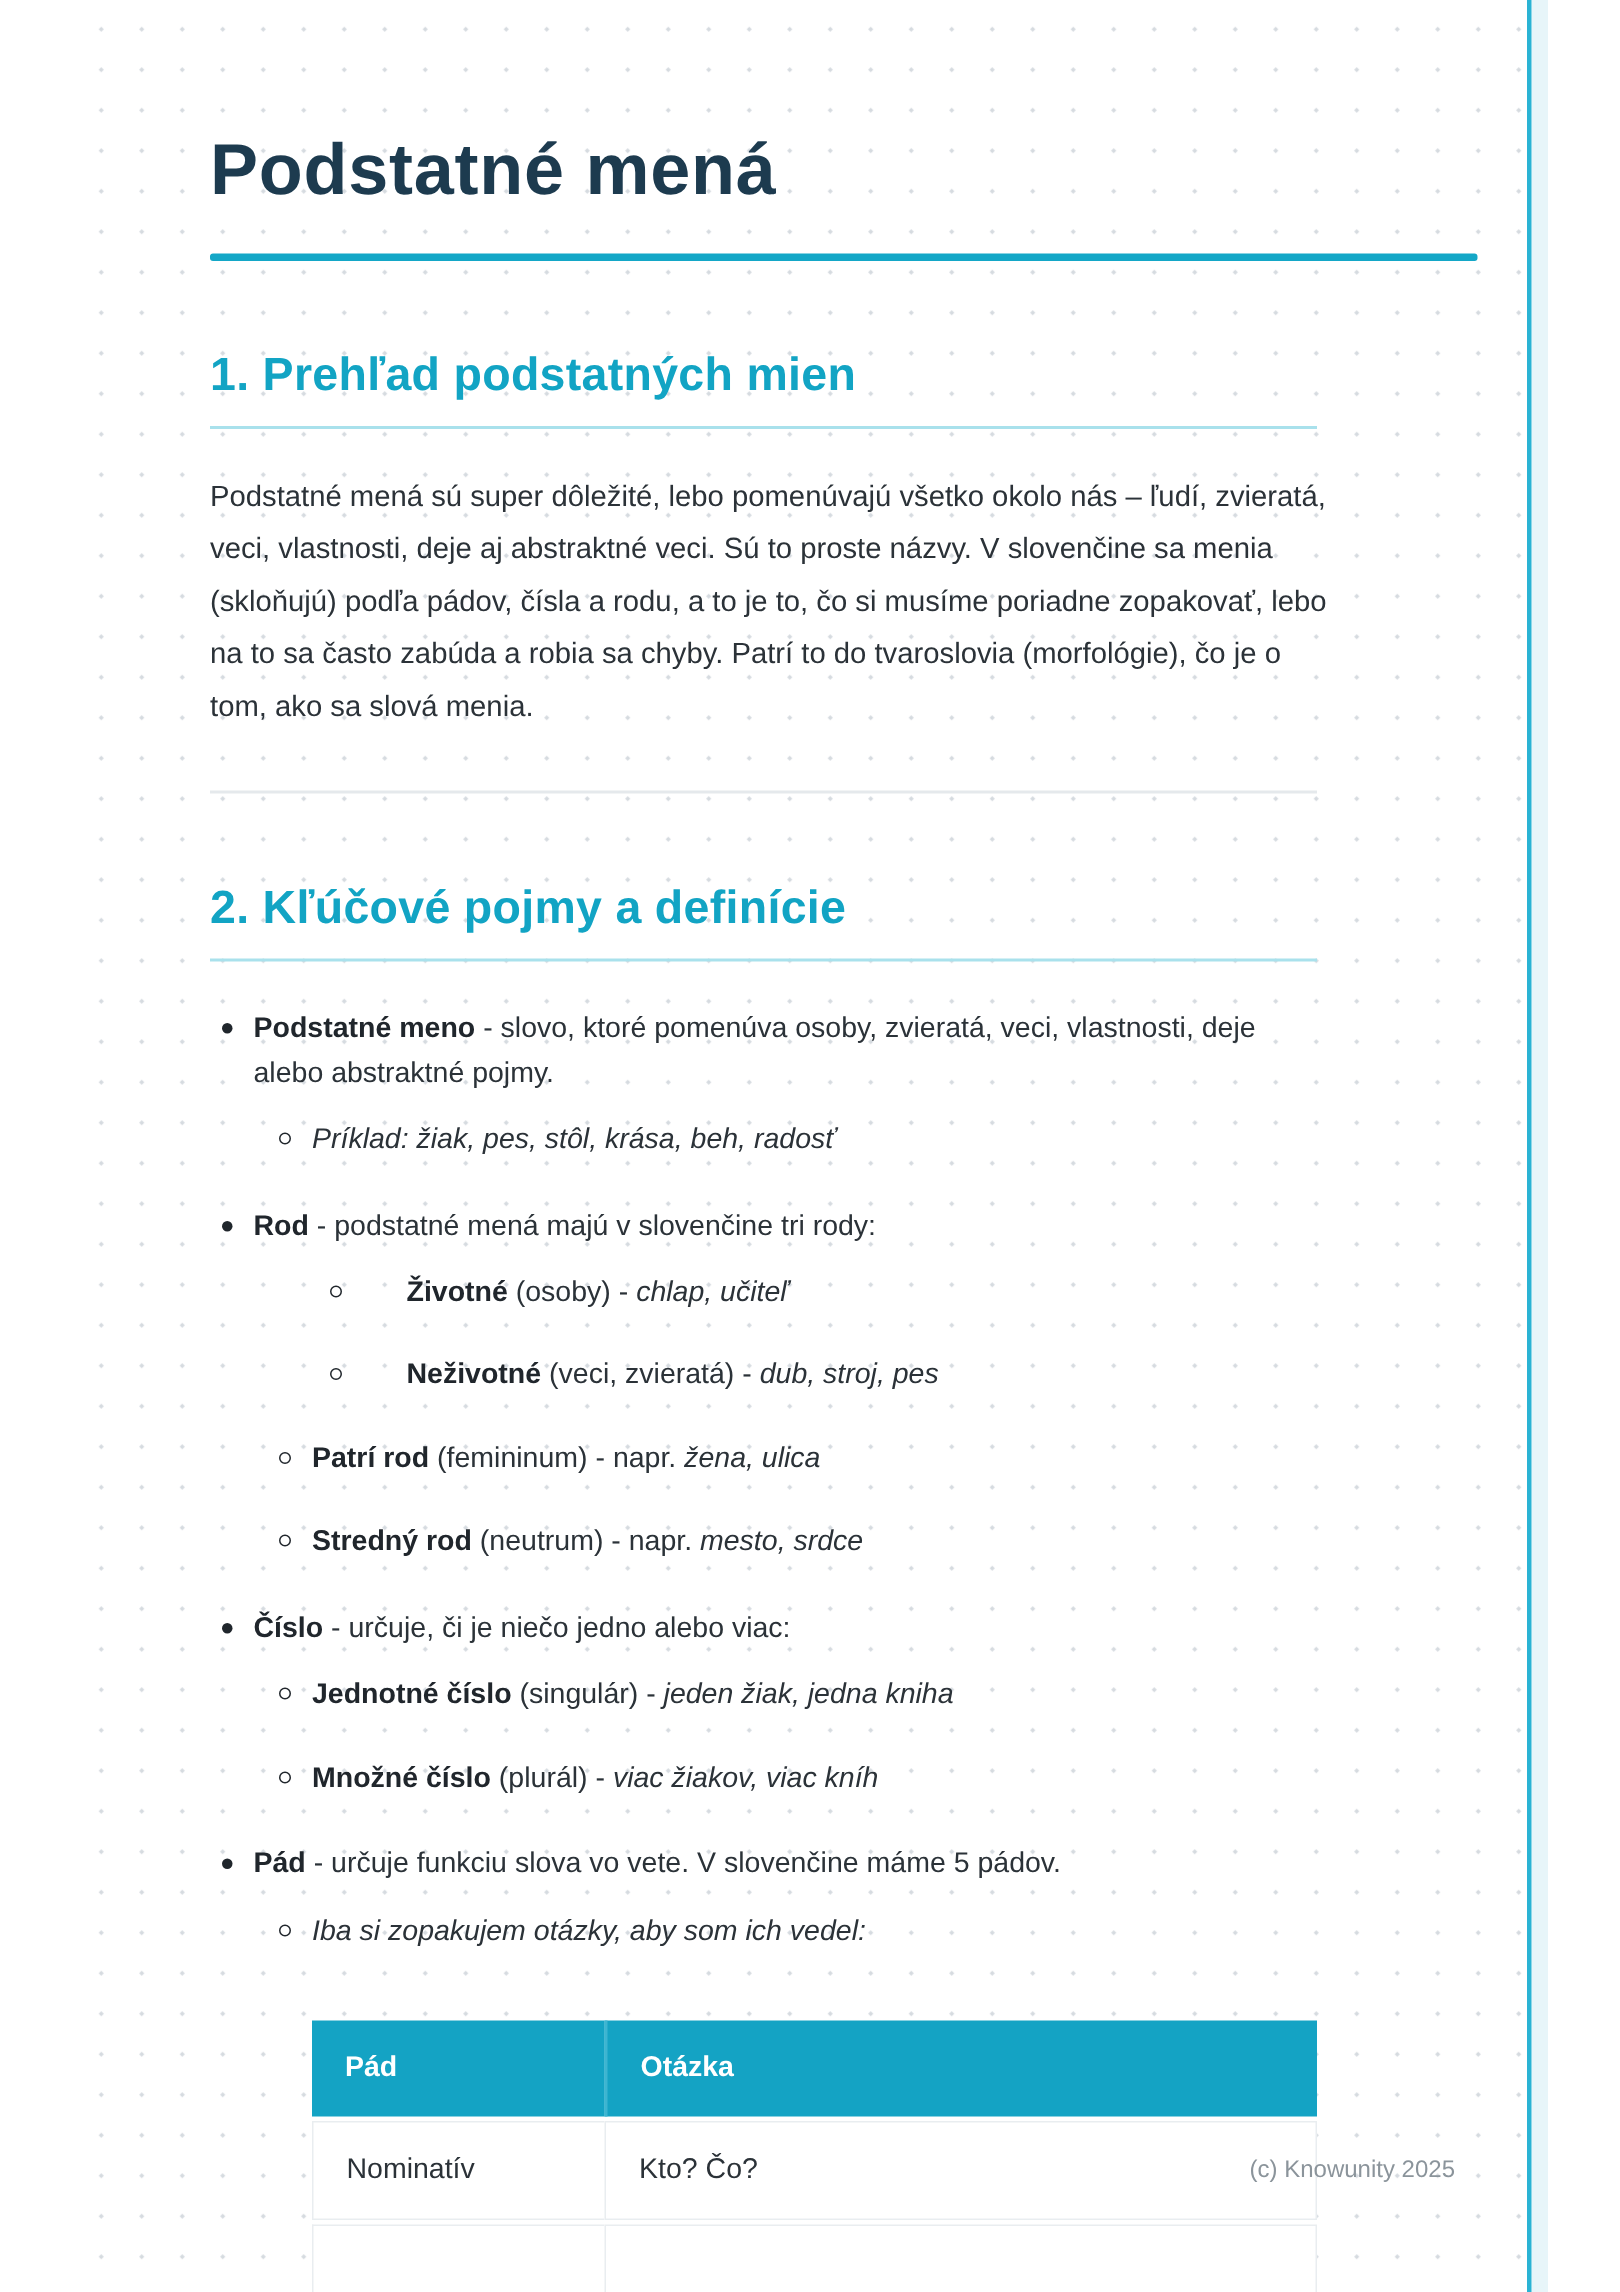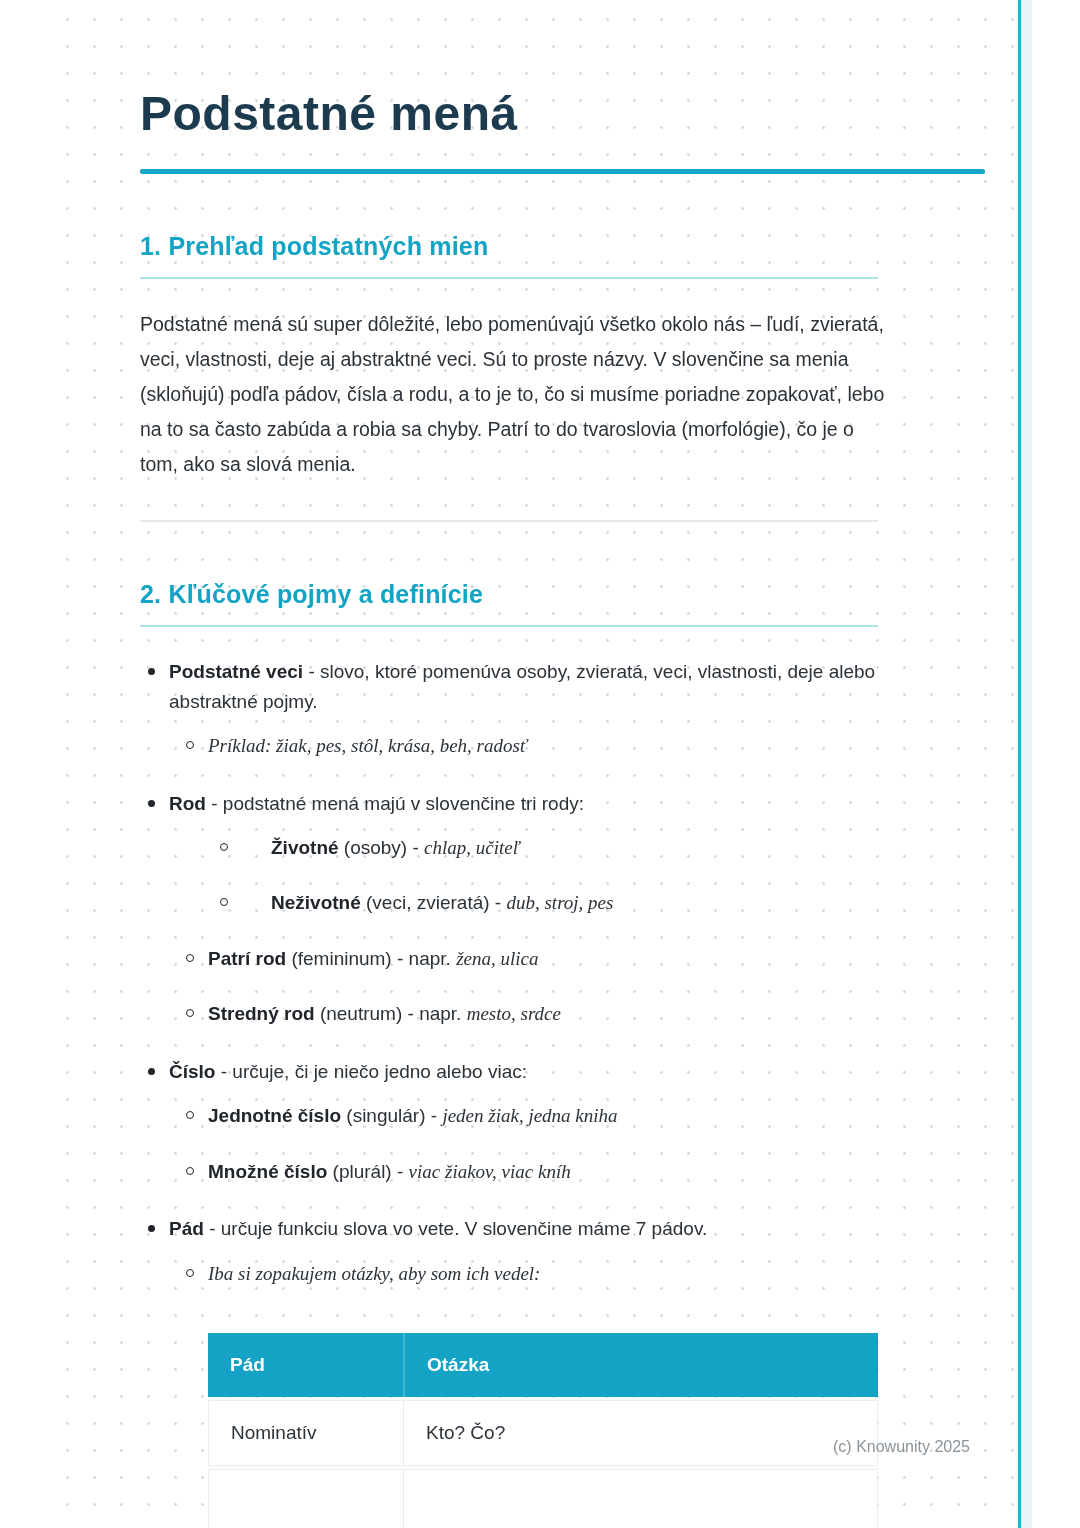--- a/index.html
+++ b/index.html
@@ -53,21 +53,21 @@
   .title-rule {
     margin-top: 28px;
     width: 845px;
     height: 5px;
     background: #14a7c7;
     border-radius: 2px;
   }
 
   .section-heading {
     margin-top: 58px;
-    font-size: 25px;
+    font-size: 31px;
     font-weight: 700;
     color: #12a4c4;
     letter-spacing: 0.2px;
   }
   .heading-rule {
     margin-top: 16px;
     width: 738px;
     height: 2px;
     background: #a9e1ec;
   }
@@ -107,21 +107,21 @@
   .marker {
     flex: 0 0 auto;
     width: 7px; height: 7px;
     border-radius: 50%;
     margin: 11px 14px 0 0;
   }
   .marker.disc { background: #20262c; }
   .marker.circle { border: 1.8px solid #20262c; background: transparent; width: 8px; height: 8px; margin-top: 10px; }
 
   .term { font-weight: 700; color: #20262c; }
-  .em { font-style: italic; font-family: Liberation Serif, serif; }
+  .em { font-style: italic; }
 
   
   .case-table {
     margin: 42px 0 0 68px;
     width: 670px;
     border-collapse: separate;
     border-spacing: 0 3px;
     table-layout: fixed;
   }
   .case-table th {
@@ -174,21 +174,21 @@
 
     <div class="section-divider"></div>
 
     <h2 class="section-heading">2. Kľúčové pojmy a definície</h2>
     <div class="heading-rule"></div>
 
     <div class="bullets">
 
       <div class="li l1">
         <span class="marker disc"></span>
-        <p><span class="term">Podstatné veci</span><span> - slovo, ktoré pomenúva osoby, zvieratá, veci, vlastnosti, deje alebo abstraktné pojmy.</span></p>
+        <p><span class="term">Podstatné meno</span><span> - slovo, ktoré pomenúva osoby, zvieratá, veci, vlastnosti, deje alebo abstraktné pojmy.</span></p>
       </div>
       <div class="li l2">
         <span class="marker circle"></span>
         <p><span class="em">Príklad: žiak, pes, stôl, krása, beh, radosť</span></p>
       </div>
 
       <div class="li l1 group-gap">
         <span class="marker disc"></span>
         <p><span class="term">Rod</span><span> - podstatné mená majú v slovenčine tri rody:</span></p>
       </div>
@@ -217,21 +217,21 @@
         <span class="marker circle"></span>
         <p><span class="term">Jednotné číslo</span><span> (singulár) - </span><span class="em">jeden žiak, jedna kniha</span></p>
       </div>
       <div class="li l2 small-gap">
         <span class="marker circle"></span>
         <p><span class="term">Množné číslo</span><span> (plurál) - </span><span class="em">viac žiakov, viac kníh</span></p>
       </div>
 
       <div class="li l1 group-gap">
         <span class="marker disc"></span>
-        <p><span class="term">Pád</span><span> - určuje funkciu slova vo vete. V slovenčine máme 7 pádov.</span></p>
+        <p><span class="term">Pád</span><span> - určuje funkciu slova vo vete. V slovenčine máme 5 pádov.</span></p>
       </div>
       <div class="li l2">
         <span class="marker circle"></span>
         <p><span class="em">Iba si zopakujem otázky, aby som ich vedel:</span></p>
       </div>
 
     </div>
 
     <table class="case-table">
       <thead>

